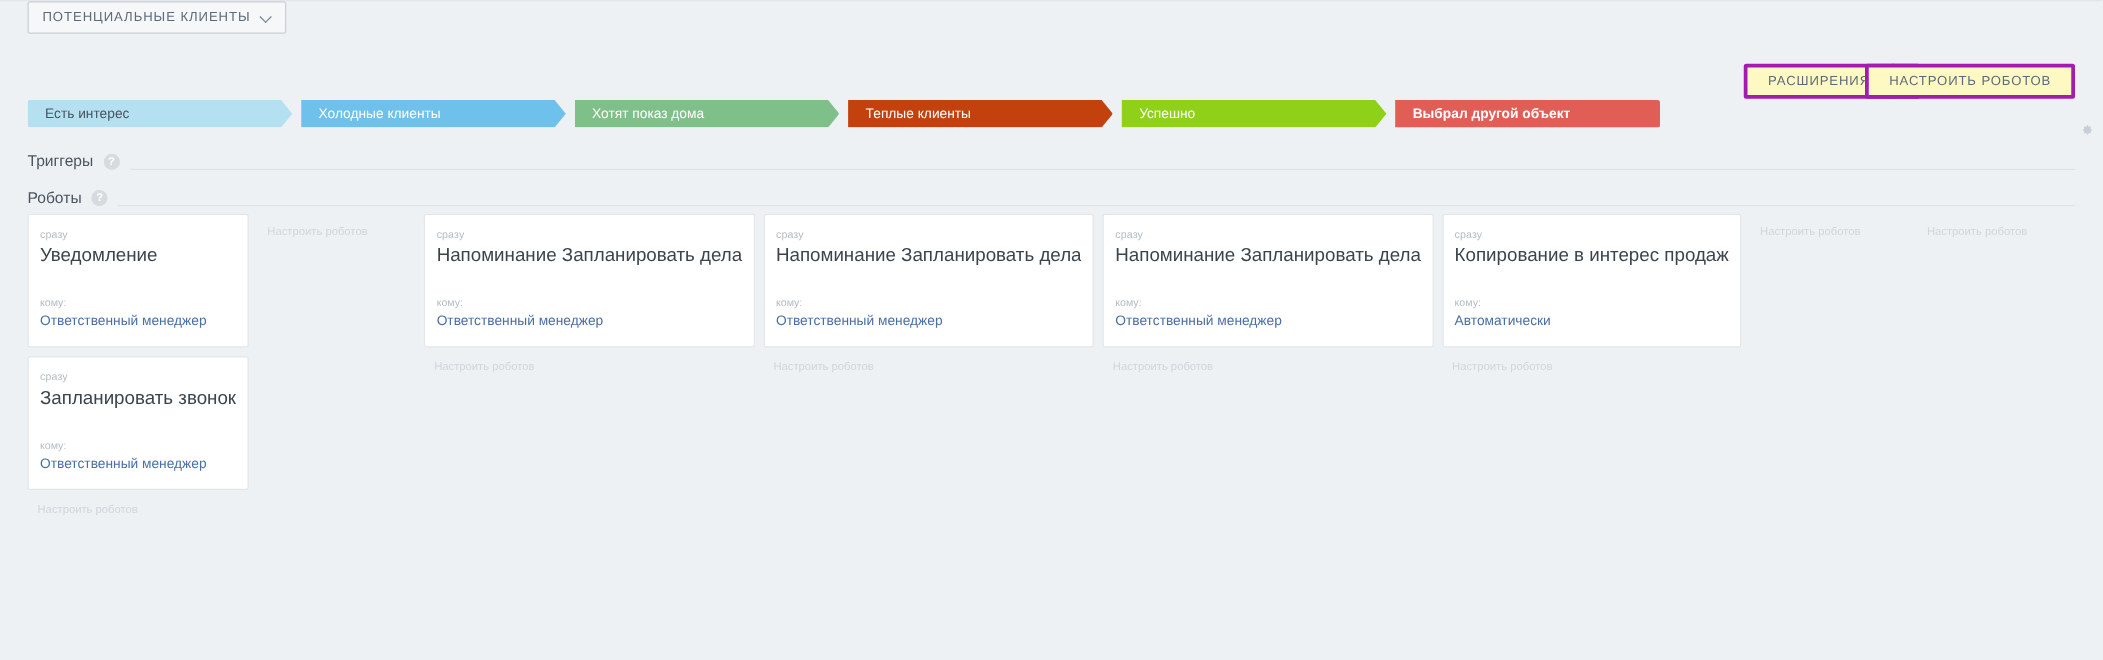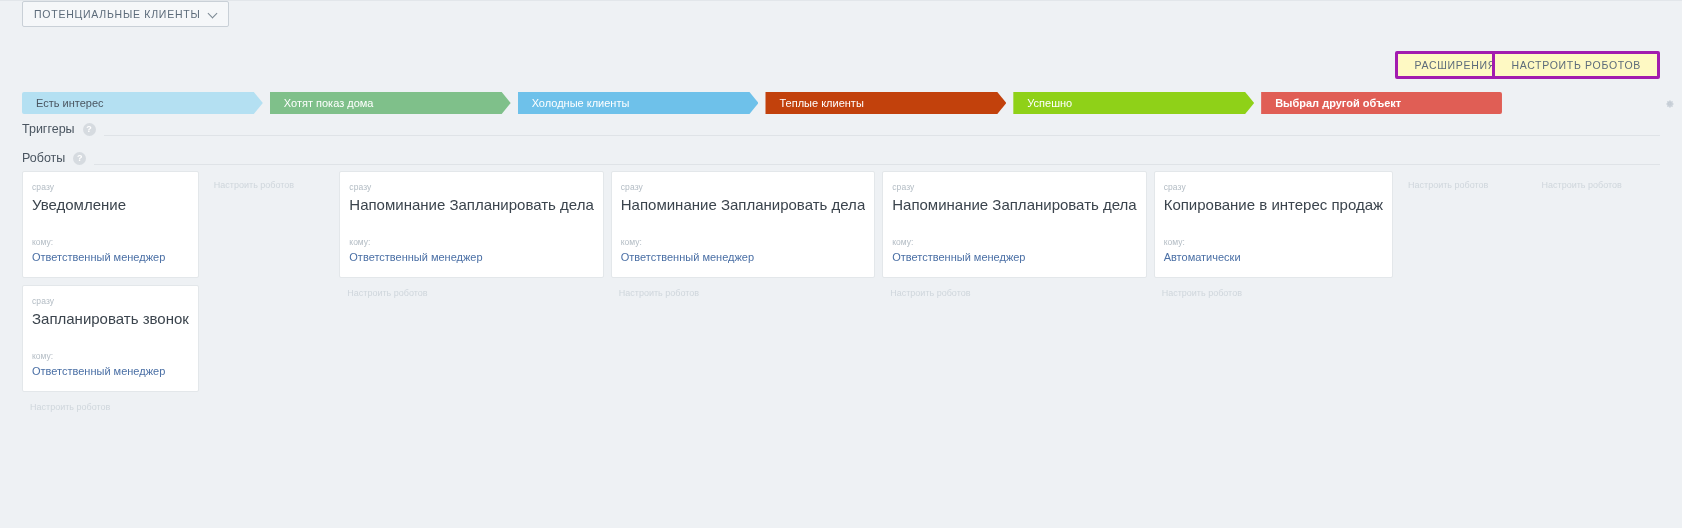--- a/index.html
+++ b/index.html
@@ -48,22 +48,22 @@
   }
   .btn-split {
     width: 22px; padding:0; margin-left:-1px; border-radius:0 2px 2px 0;
   }
   .btn-main-left { border-radius: 2px 0 0 2px; }
   .caret-dn { width:0;height:0;border-left:3.5px solid transparent;border-right:3.5px solid transparent;border-top:4px solid #7b8893; }
   .btn-robots { position:absolute; right:22px; top:50px; }
 
   
   .stages {
-    position: absolute; left: 22px; top: 92px;
-    width: 1480px; height: 22px;
+    position: absolute; left: 22px; top: 80px;
+    width: 1306px; height: 22px;
     display: flex;
     text-align: right;
   }
   .stage {
     position: relative; height: 22px; flex: 1 1 0;
     display: flex; align-items: center;
     padding-left: 14px;
     margin-right: 7px;
     color: #ffffff;
     font-size: 11px;
@@ -153,25 +153,25 @@
 
     <div class="btn btn-robots">
       <span>НАСТРОИТЬ РОБОТОВ</span>
     </div>
   </div>
 
   <div class="stages" id="stages">
       <div class="stage first" style="background: rgb(180, 224, 242); color: rgb(74, 85, 96);">
         <span>Есть интерес</span>
       </div>
+      <div class="stage" style="background: rgb(110, 193, 234); color: rgb(255, 255, 255);">
+        <span>Холодные клиенты</span>
+      </div>
       <div class="stage" style="background: rgb(127, 192, 138); color: rgb(255, 255, 255);">
         <span>Хотят показ дома</span>
-      </div>
-      <div class="stage" style="background: rgb(110, 193, 234); color: rgb(255, 255, 255);">
-        <span>Холодные клиенты</span>
       </div>
       <div class="stage" style="background: #c2410c; color: rgb(255, 255, 255);">
         <span>Теплые клиенты</span>
       </div>
       <div class="stage" style="background: rgb(143, 209, 24); color: rgb(255, 255, 255);">
         <span>Успешно</span>
       </div>
       <div class="stage last bold" style="background: rgb(224, 94, 85); color: rgb(255, 255, 255);">
         <span>Выбрал другой объект</span>
       </div>

